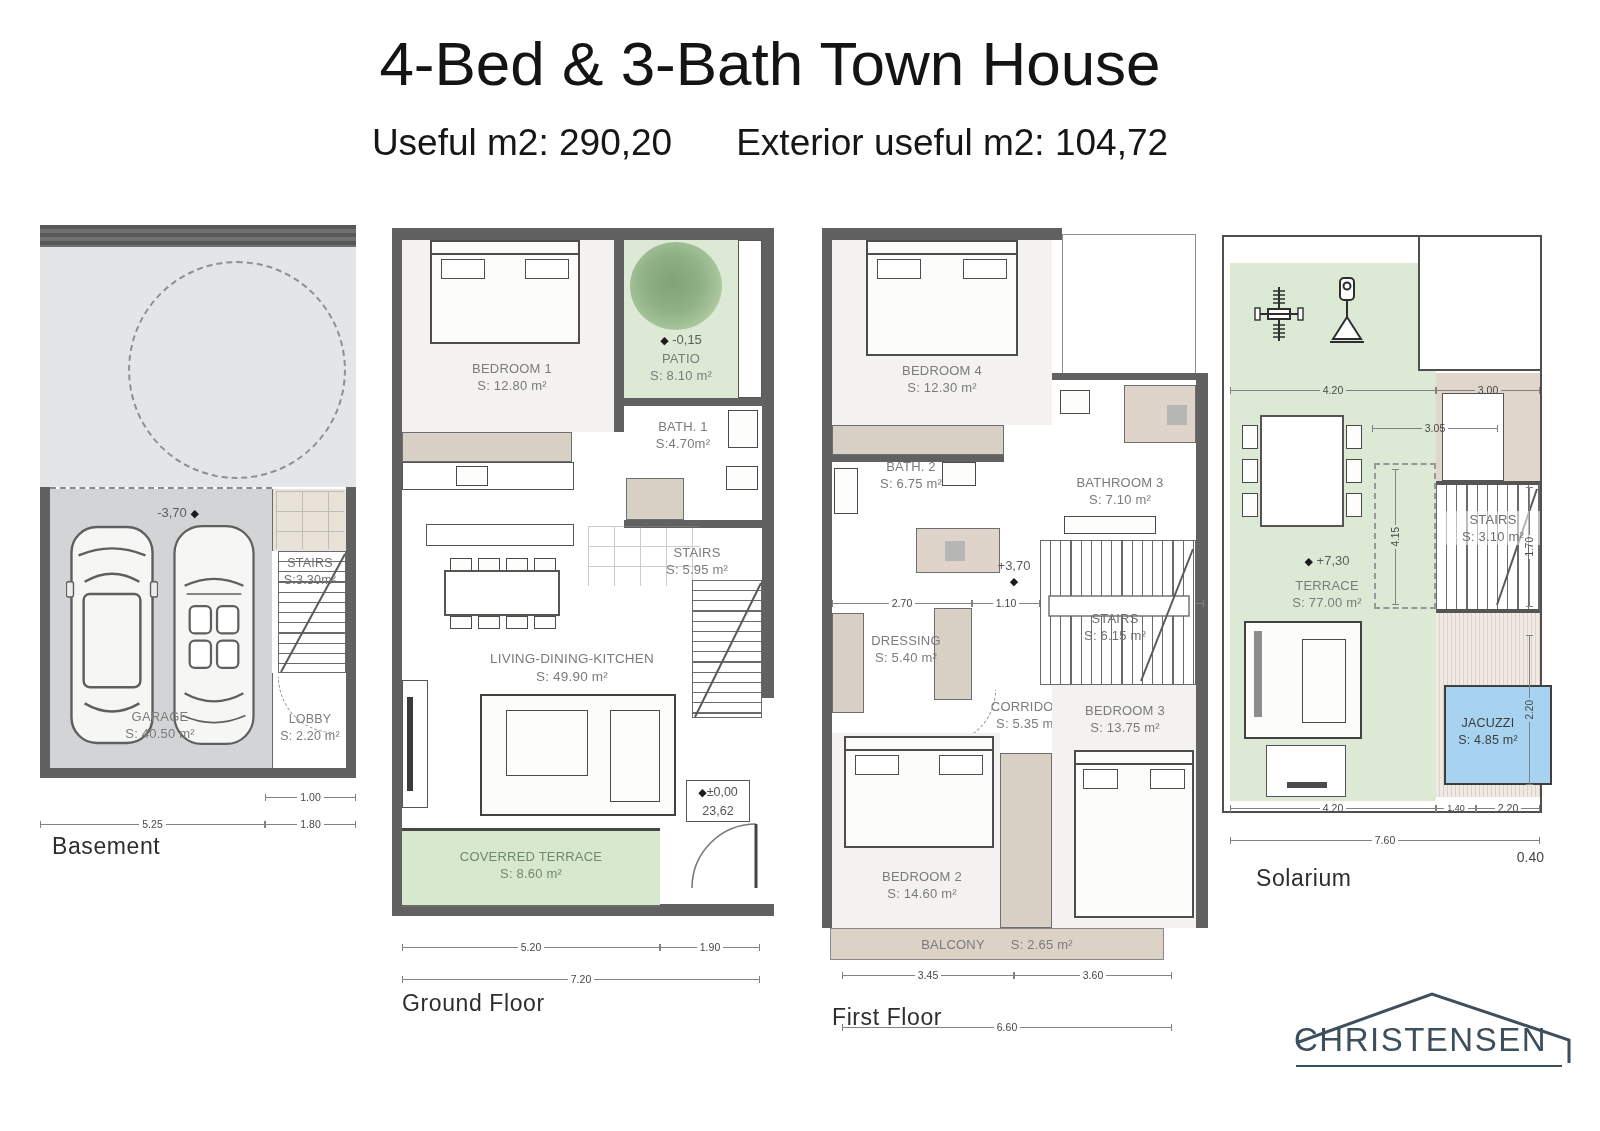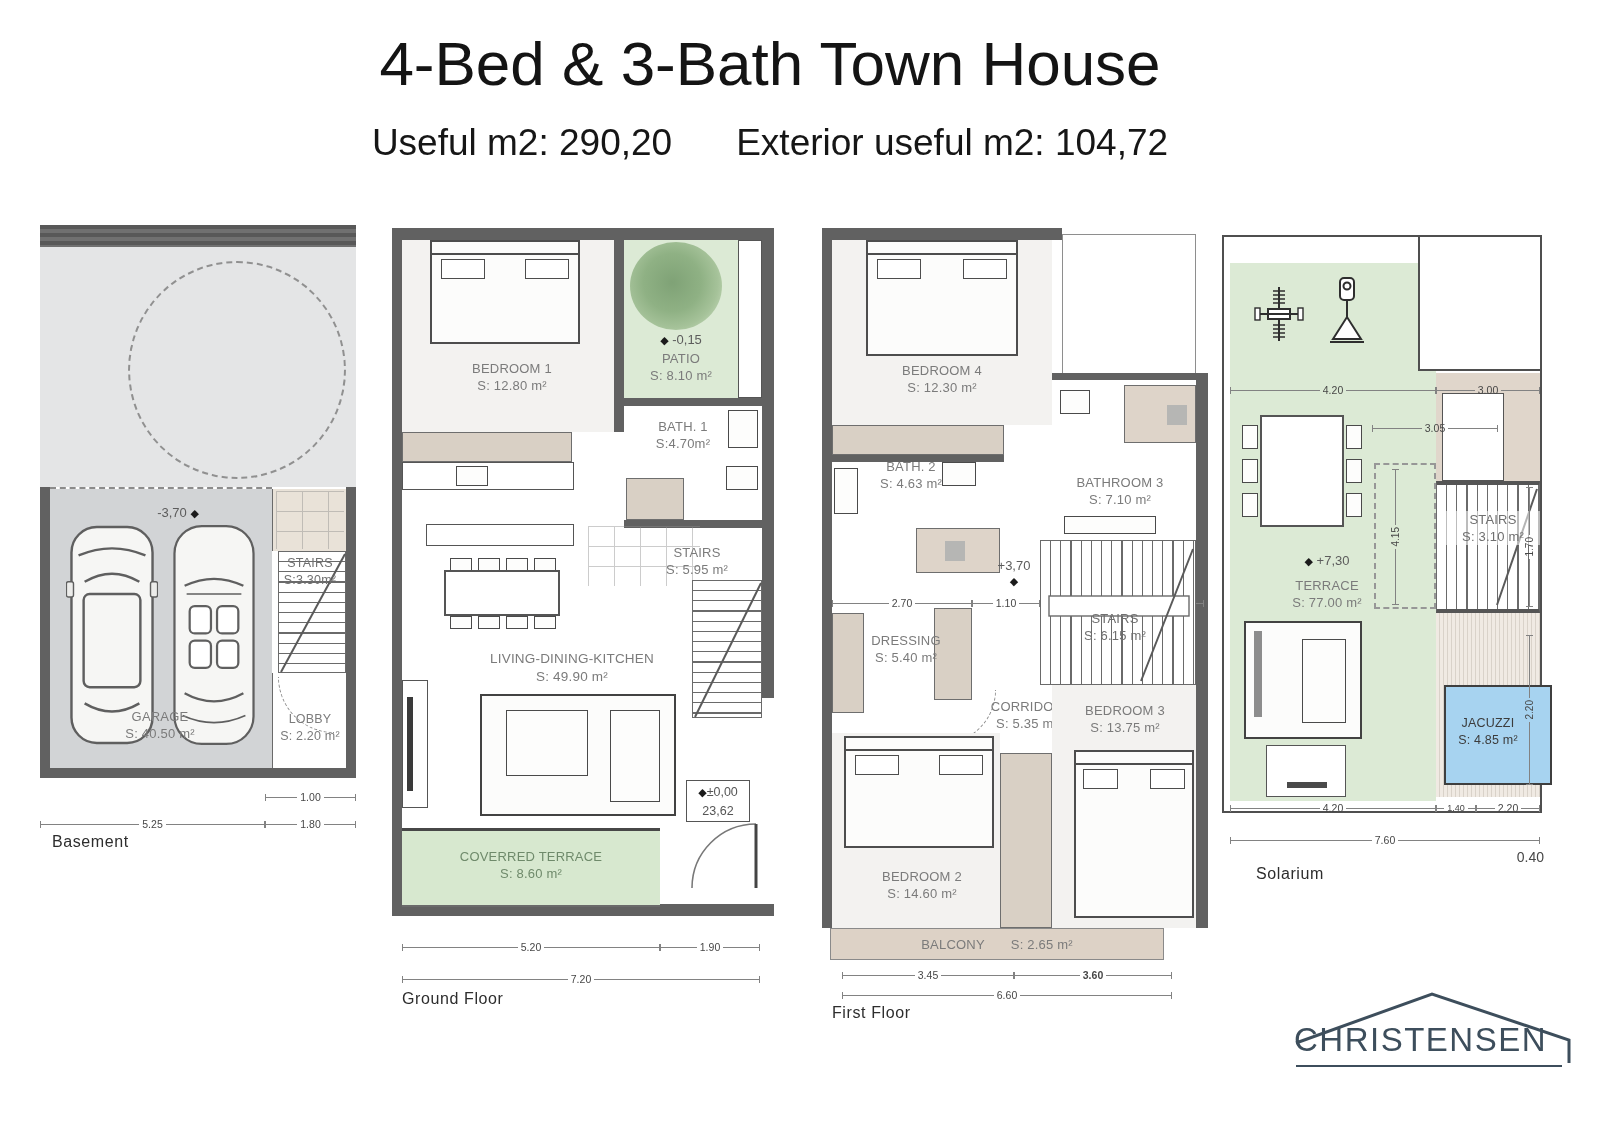--- a/index.html
+++ b/index.html
@@ -7,21 +7,21 @@
   #stage{position:relative;width:1600px;height:1131px;background:#fff;overflow:hidden;}
   .abs{position:absolute;box-sizing:border-box;}
   .plan{position:absolute;}
   .wall{position:absolute;background:#616161;}
   .floor{position:absolute;background:#f3f2f0;}
   .tan{position:absolute;background:#d9d0c5;border:1px solid #6e6e6e;box-sizing:border-box;}
   .wbox{position:absolute;background:#fff;border:1.5px solid #555;box-sizing:border-box;}
   .green{position:absolute;background:#dcead5;}
   .lbl{position:absolute;color:#7b7b7b;font-size:13px;line-height:1.32;text-align:center;letter-spacing:.2px;white-space:nowrap;}
   .lbl b{font-weight:normal;display:block;}
-  .cap{position:absolute;color:#2d2d2d;font-size:16px;letter-spacing:.6px;}
+  .cap{position:absolute;color:#2d2d2d;font-size:23px;letter-spacing:.6px;}
   .lvl{position:absolute;color:#5c5c5c;font-size:13px;white-space:nowrap;text-align:center;}
   .dia{color:#1b1b1b;font-size:11px;}
   .dim{position:absolute;display:flex;align-items:center;height:14px;font-size:10.5px;color:#474747;}
   .dim i{flex:1;border-top:1px solid #828282;position:relative;min-width:4px;}
   .dim i::before{content:"";position:absolute;width:1px;height:7px;background:#828282;top:-3.5px;}
   .dim i:first-child::before{left:0;}
   .dim i:last-child::before{right:0;}
   .dim span{padding:0 3px;white-space:nowrap;}
   .dimv{position:absolute;display:flex;flex-direction:column;align-items:center;width:14px;font-size:10px;color:#474747;}
   .dimv i{flex:1;width:0;border-left:1px solid #828282;position:relative;min-height:4px;}
@@ -281,21 +281,21 @@
     </div>
     <div class="inner" style="left:238px;top:162px;width:30px;height:24px;"></div>
     <div class="lbl" style="left:230px;top:246px;width:136px;">
       <b>BATHROOM 3</b>
       <b>S: 7.10 m²</b>
     </div>
     <div class="inner" style="left:242px;top:288px;width:92px;height:18px;"></div>
 
     <div class="lbl" style="left:34px;top:230px;width:110px;">
       <b>BATH. 2</b>
-      <b>S: 4.63 m²</b>
+      <b>S: 6.75 m²</b>
     </div>
     <div class="inner" style="left:12px;top:240px;width:24px;height:46px;"></div>
     <div class="inner" style="left:120px;top:234px;width:34px;height:24px;"></div>
     <div class="tan" style="left:94px;top:300px;width:84px;height:45px;background:#ded4c9;">
       <div class="abs" style="left:28px;top:12px;width:20px;height:20px;background:#b6b6b4;"></div>
     </div>
 
     <div class="lvl" style="left:152px;top:330px;width:80px;">
       <span>+3,70</span><br>
       <span class="dia">◆</span>
@@ -372,26 +372,26 @@
     <div class="lbl" style="left:8px;top:708px;width:334px;display:flex;justify-content:center;gap:26px;">
       <b>BALCONY</b>
       <b>S: 2.65 m²</b>
     </div>
 
     <div class="dim" style="left:20px;top:740px;width:172px;">
         <i></i>
         <span>3.45</span>
         <i></i>
       </div>
-    <div class="dim" style="left:192px;top:740px;width:158px;font-weight:bold;">
+    <div class="dim" style="left:192px;top:740px;width:158px;">
         <i></i>
         <span>3.60</span>
         <i></i>
       </div>
-    <div class="dim" style="left:20px;top:760px;width:330px;">
+    <div class="dim" style="left:20px;top:792px;width:330px;">
         <i></i>
         <span>6.60</span>
         <i></i>
       </div>
     <div class="cap" style="left:10px;top:776px;">First Floor</div>
   </div>
 
   <div class="plan" style="left:1222px;top:235px;width:334px;height:670px;">
     <div class="abs" style="left:0;top:0;width:320px;height:578px;border:2px solid #4f4f4f;background:#fff;"></div>
     <div class="abs" style="left:196px;top:2px;width:122px;height:134px;border-left:2px solid #4f4f4f;border-bottom:2px solid #4f4f4f;background:#fff;z-index:2;"></div>

